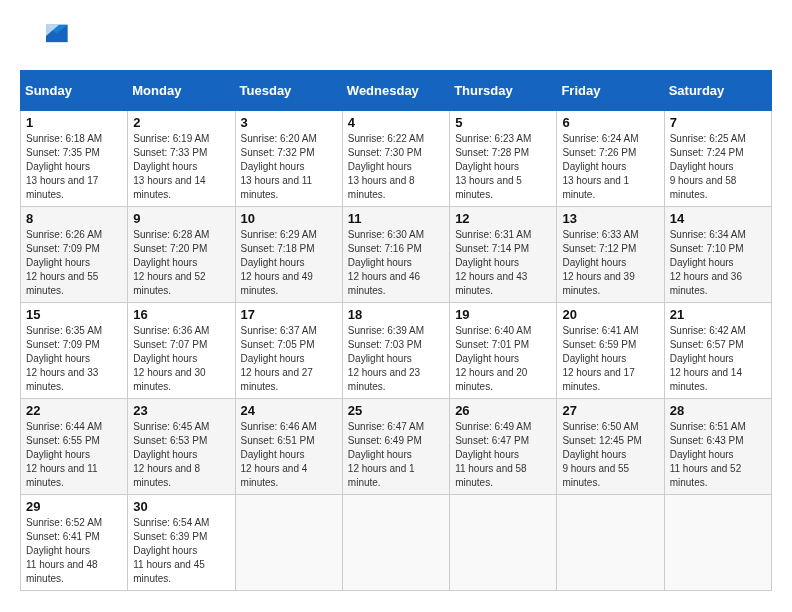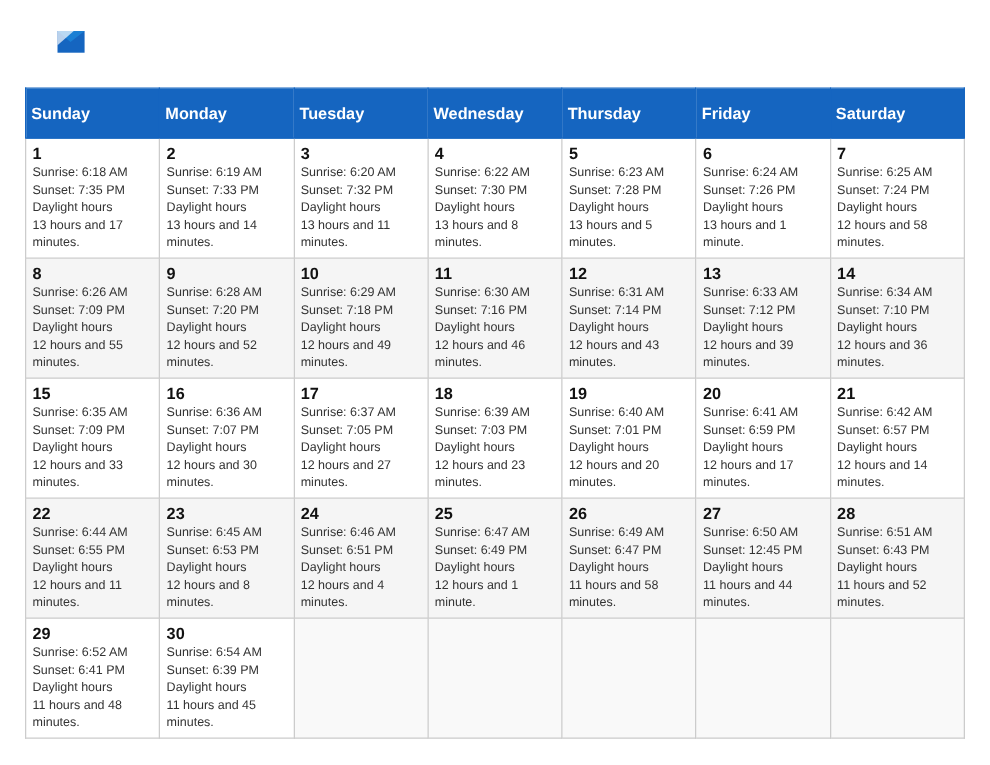--- a/index.html
+++ b/index.html
@@ -186,21 +186,21 @@
           <span>Daylight hours</span><br>
           <span>13 hours and 1 minute.</span>
         </div>
       </td>
         <td>
         <span class="day-num">7</span>
         <div class="day-info">
           <span>Sunrise: 6:25 AM</span><br>
           <span>Sunset: 7:24 PM</span><br>
           <span>Daylight hours</span><br>
-          <span>12 hours and 58 minutes.</span>
+          <span>9 hours and 58 minutes.</span>
         </div>
       </td>
       </tr>
       <tr>
         <td>
         <span class="day-num">8</span>
         <div class="day-info">
           <span>Sunrise: 6:26 AM</span><br>
           <span>Sunset: 7:09 PM</span><br>
           <span>Daylight hours</span><br>
@@ -372,21 +372,21 @@
           <span>Daylight hours</span><br>
           <span>11 hours and 58 minutes.</span>
         </div>
       </td>
         <td>
         <span class="day-num">27</span>
         <div class="day-info">
           <span>Sunrise: 6:50 AM</span><br>
           <span>Sunset: 12:45 PM</span><br>
           <span>Daylight hours</span><br>
-          <span>11 hours and 44 minutes.</span>
+          <span>9 hours and 55 minutes.</span>
         </div>
       </td>
         <td>
         <span class="day-num">28</span>
         <div class="day-info">
           <span>Sunrise: 6:51 AM</span><br>
           <span>Sunset: 6:43 PM</span><br>
           <span>Daylight hours</span><br>
           <span>11 hours and 52 minutes.</span>
         </div>

